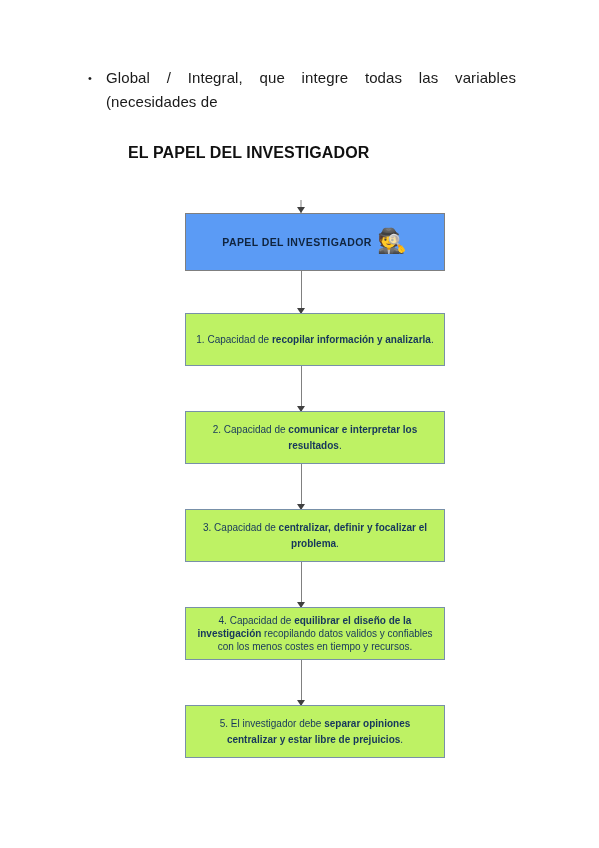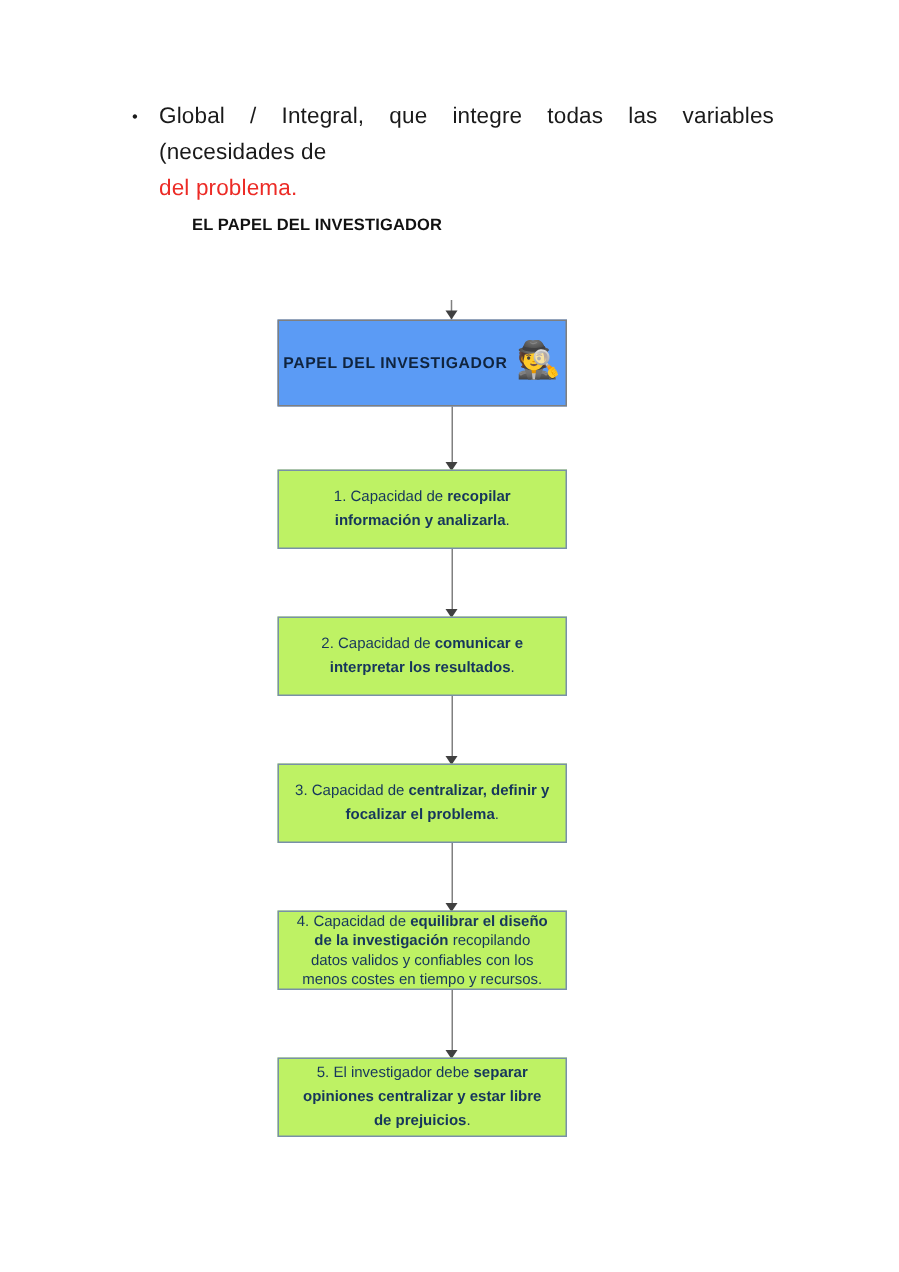--- a/index.html
+++ b/index.html
@@ -57,38 +57,38 @@
   }
 
   .red {
     color: #ec2b26;
   }
 
   .section-heading {
     position: absolute;
     left: 88px;
     top: 144px;
-    font-size: 11px;
+    font-size: 16px;
     font-weight: bold;
     color: #111111;
     letter-spacing: 0.1px;
     padding-left: 40px;
   }
 
   
   .flow {
     position: absolute;
     left: 185px;
     top: 213px;
     width: 232px;
   }
 
   .node {
     box-sizing: border-box;
-    width: 193px;
+    width: 260px;
     border: 1px solid #8496ab;
     display: flex;
     align-items: center;
     justify-content: center;
     text-align: center;
     position: relative;
   }
 
   .node.header {
     height: 58px;
@@ -189,21 +189,20 @@
 </head>
 <body>
 
 <div class="page">
 
   <div class="text-block">
     <div class="bullet-row">
       <div class="bullet-dot">•</div>
       <div class="bullet-text">
         <div>Global / Integral, que integre todas las variables (necesidades de</div>
-        <div class="last-line red">del problema.</div>
       </div>
     </div>
   </div>
 
   <div class="section-heading">EL PAPEL DEL INVESTIGADOR</div>
 
   <div class="top-stub">
     <div class="line"></div>
     <div class="head"></div>
   </div>

